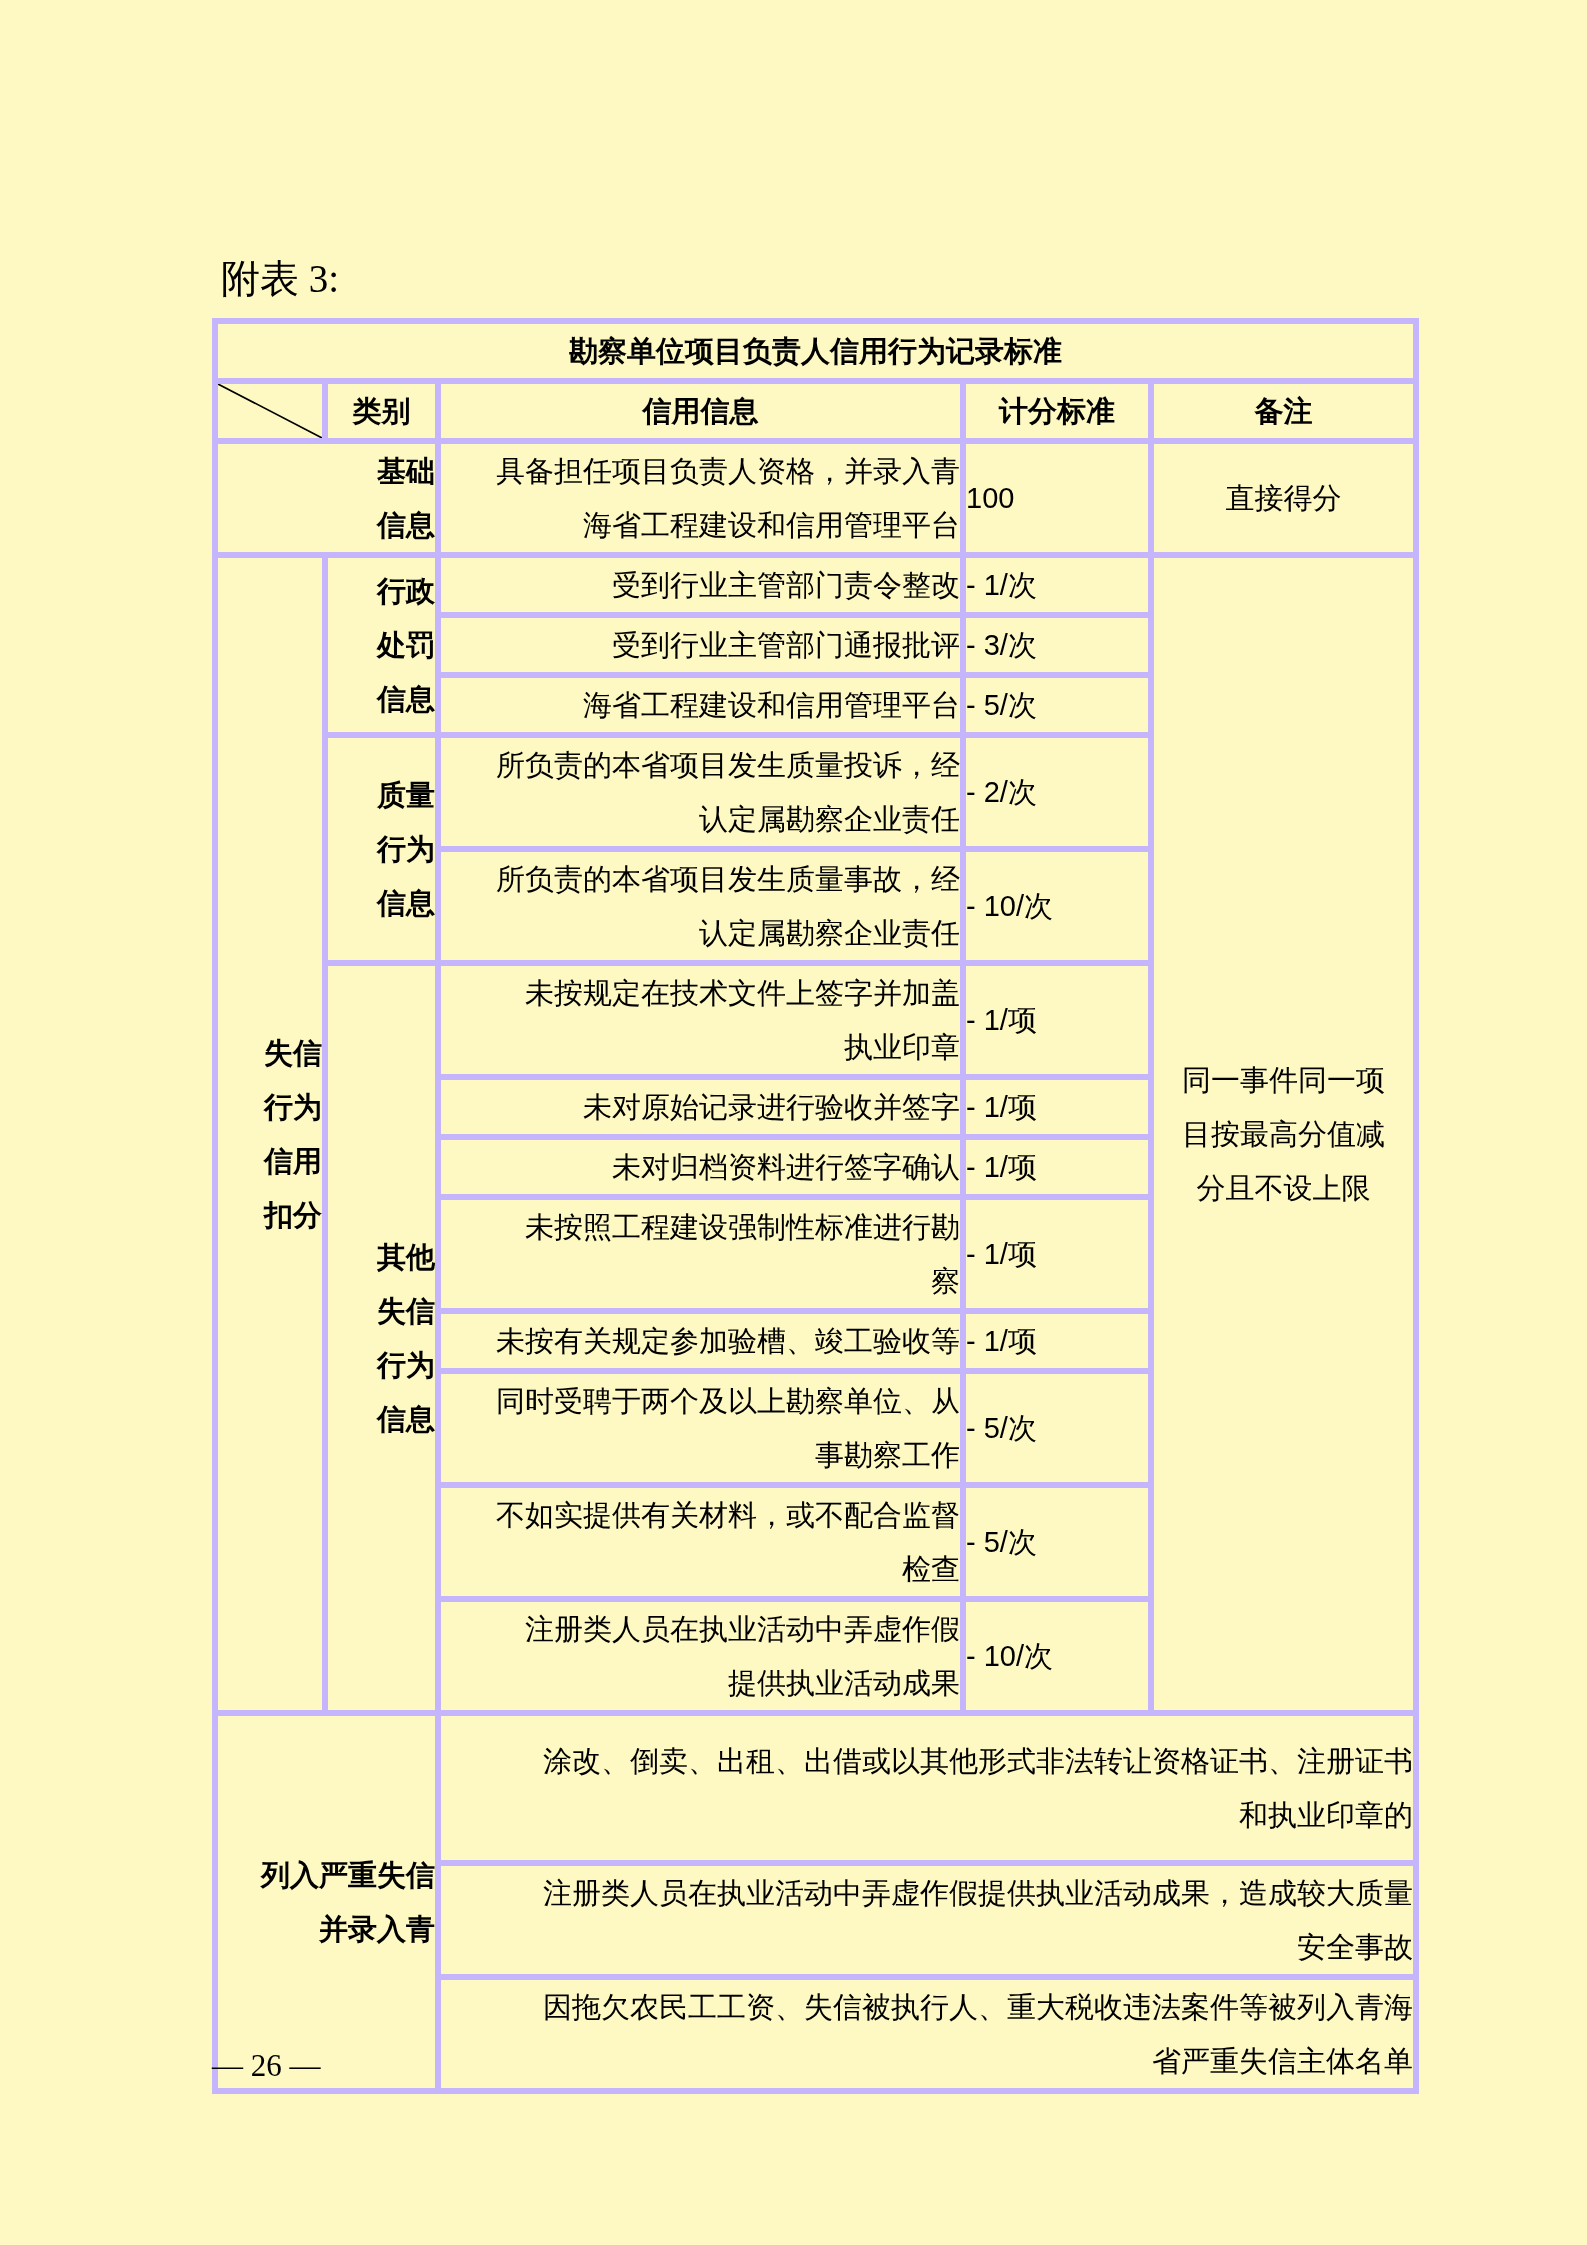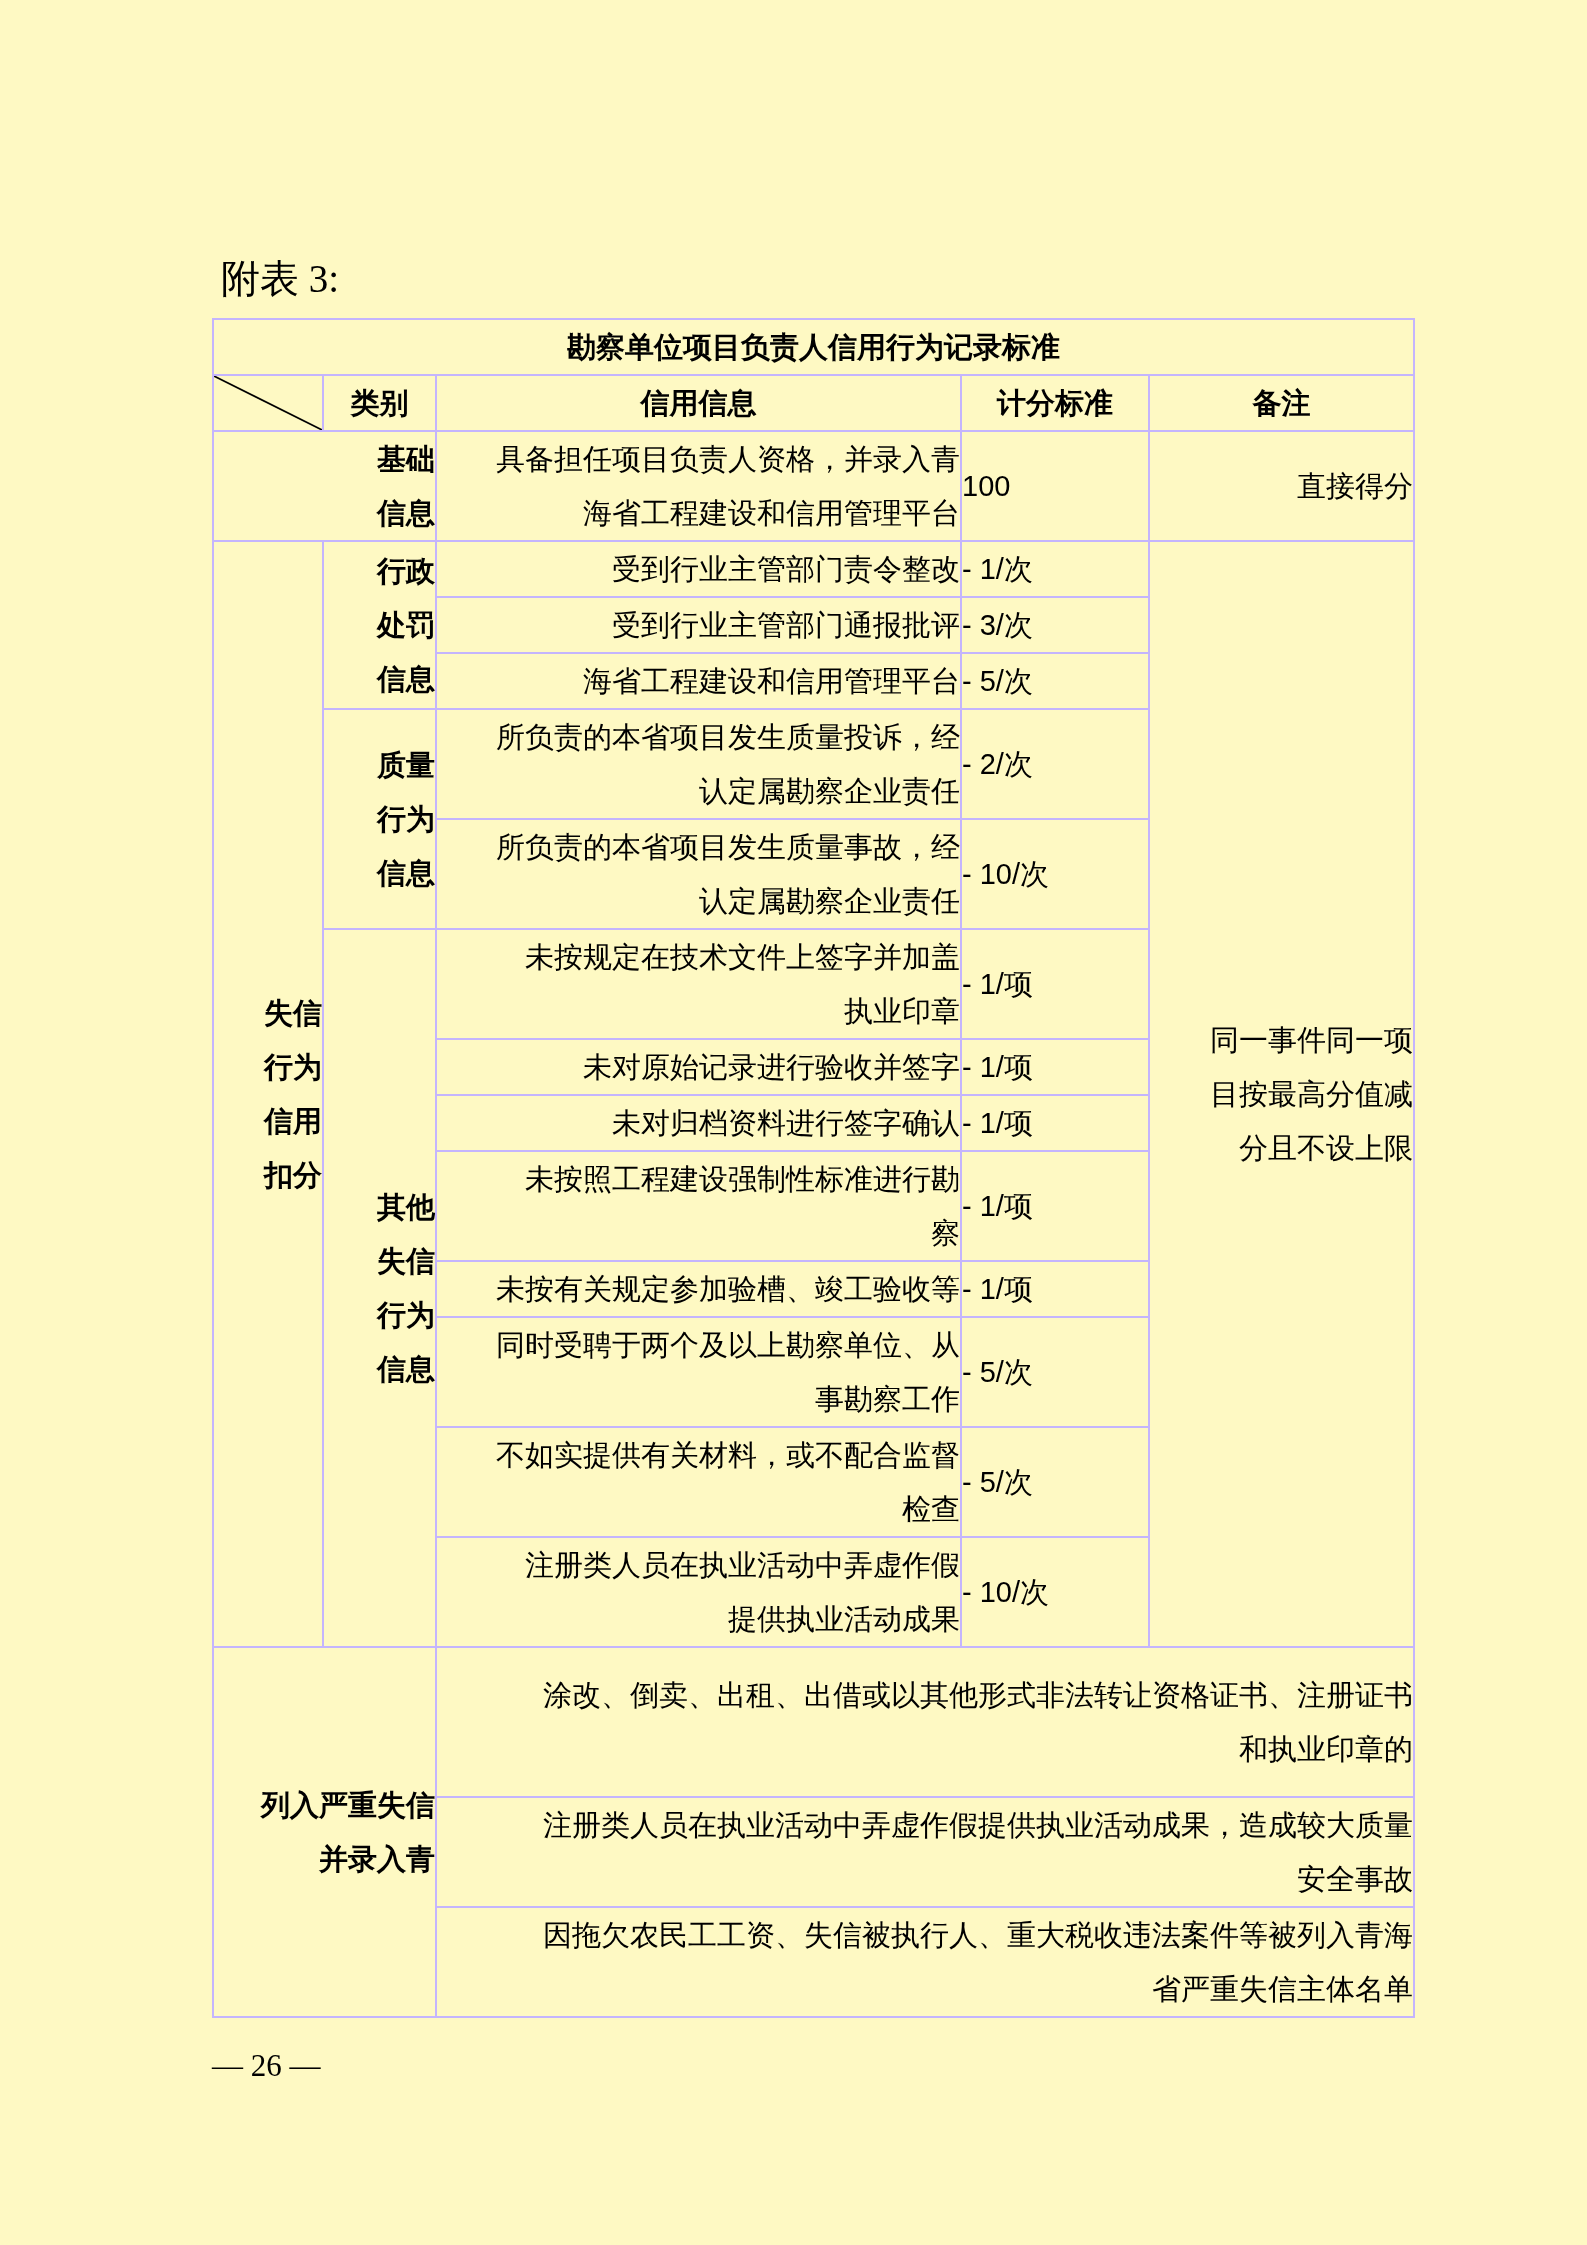--- a/index.html
+++ b/index.html
@@ -27,21 +27,21 @@
   }
   table.credit {
     position: absolute;
     left: 212px;
     top: 318px;
     width: 1201px;
     border-collapse: collapse;
     table-layout: fixed;
   }
   table.credit td {
-    border: 2px solid #c4b5fd;
+    border: 6px solid #c4b5fd;
     padding: 0;
     vertical-align: middle;
     font-size: 29px;
     line-height: 54px;
     overflow: hidden;
   }
   td.title-cell {
     font-size: 44px;
     font-weight: bold;
     text-align: center;
@@ -62,21 +62,21 @@
   td.info {
     text-align: right;
     padding-left: 15px;
     padding-right: 8px;
     white-space: pre-line;
     margin-left: 16px;
   }
   td.score {
   }
   td.remark {
-    text-align: right;
+    text-align: center;
     padding-left: 15px;
     padding-right: 6px;
     white-space: pre-line;
   }
   td.corner {
     position: relative;
     padding: 0;
   }
   td.corner svg {
     position: absolute;

